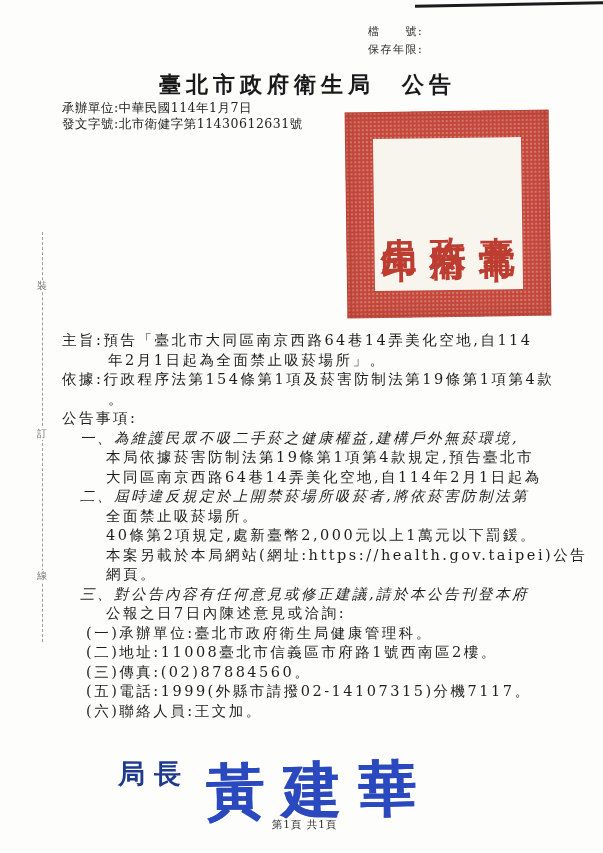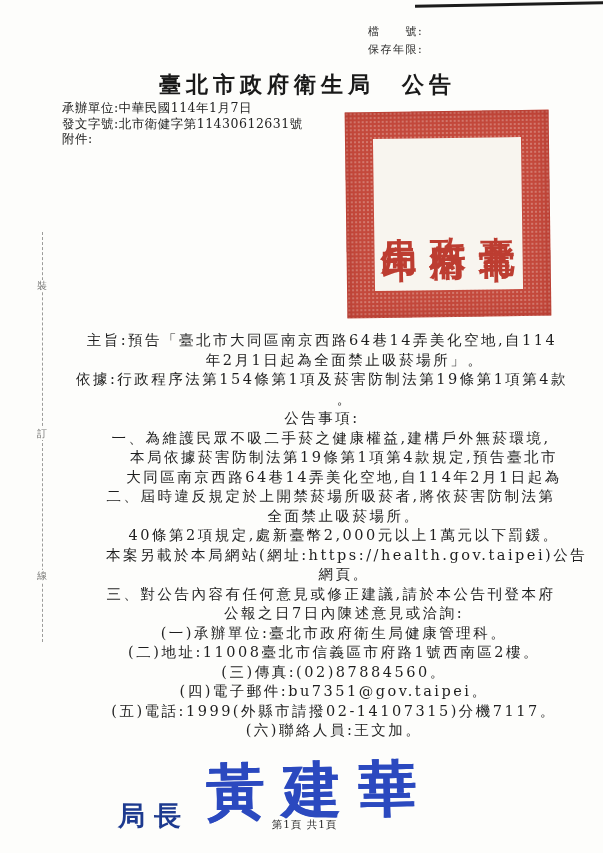--- a/index.html
+++ b/index.html
@@ -42,30 +42,30 @@
   
   .binding { position:absolute; left:42px; top:232px; height:410px; width:0;
     border-left:1px dashed #9c9c9a; }
   .bind-char { position:absolute; left:-6px; font-size:10px; color:#787876;
     background:#fdfdfb; line-height:12px; }
   .bind-char.b0 { top:48px; } .bind-char.b1 { top:196px; } .bind-char.b2 { top:338px; }
 
   
   .docbody { position:absolute; left:62px; top:331px; width:520px;
     font-size:14.5px; line-height:19.5px; letter-spacing:2.5px;
-    white-space:nowrap; color:#1e1e1e;text-align:center; }
+    white-space:nowrap; color:#1e1e1e; }
   .ln { height:19.5px; }
   .i-cont { padding-left:46px; }
-  .i-num  { padding-left:18px; }
+  .i-num  { padding-left:18px;font-style:italic; }
   .i-body { padding-left:44px; }
   .i-sub  { padding-left:24px; }
 
   
   .signature { position:absolute; left:118px; top:752px; height:78px;
-    display:flex; align-items:flex-end; }
+    display:flex; align-items:flex-start; }
   .sig-title { font-size:27px; font-weight:700; color:#1d3a8f;
     letter-spacing:9px; transform:translateY(4px); }
   .sig-name { display:inline-block; margin-left:16px; font-size:58px;
     font-weight:900; color:#2b49bf; letter-spacing:18px;
     transform:rotate(-1.2deg) scaleY(1.04);
     text-shadow:1px 0 0 #2b49bf; }
 
   .footer { position:absolute; left:0; right:10px; top:818px; text-align:center;
     font-size:10.5px; letter-spacing:1px; color:#2c2c2c;margin-left:16px; }
 </style>
@@ -79,21 +79,20 @@
   <div class="file-block">
     <div>檔　　號:</div>
     <div>保存年限:</div>
   </div>
 
   <div class="doc-title">臺北市政府衛生局　公告</div>
 
   <div class="meta">
     <div>承辦單位:中華民國114年1月7日</div>
     <div>發文字號:北市衛健字第11430612631號</div>
-    <div>附件:</div>
   </div>
 
   <div class="seal">
     <div class="seal-inner">
       <div class="seal-col">臺北市</div>
       <div class="seal-col">政府衛</div>
       <div class="seal-col">生局印</div>
     </div>
   </div>
 
@@ -115,21 +114,20 @@
     <div class="ln i-num">二、屆時違反規定於上開禁菸場所吸菸者,將依菸害防制法第</div>
     <div class="ln i-body">全面禁止吸菸場所。</div>
     <div class="ln i-body">40條第2項規定,處新臺幣2,000元以上1萬元以下罰鍰。</div>
     <div class="ln i-body">本案另載於本局網站(網址:https://health.gov.taipei)公告</div>
     <div class="ln i-body">網頁。</div>
     <div class="ln i-num">三、對公告內容有任何意見或修正建議,請於本公告刊登本府</div>
     <div class="ln i-body">公報之日7日內陳述意見或洽詢:</div>
     <div class="ln i-sub">(一)承辦單位:臺北市政府衛生局健康管理科。</div>
     <div class="ln i-sub">(二)地址:11008臺北市信義區市府路1號西南區2樓。</div>
     <div class="ln i-sub">(三)傳真:(02)87884560。</div>
-    <div class="ln i-sub">(四)電子郵件:bu7351@gov.taipei。</div>
     <div class="ln i-sub">(五)電話:1999(外縣市請撥02-14107315)分機7117。</div>
     <div class="ln i-sub">(六)聯絡人員:王文加。</div>
   </div>
 
   <div class="signature">
     <span class="sig-title">局長</span>
     <span class="sig-name">黃建華</span>
   </div>
 
   <div class="footer">第1頁 共1頁</div>

